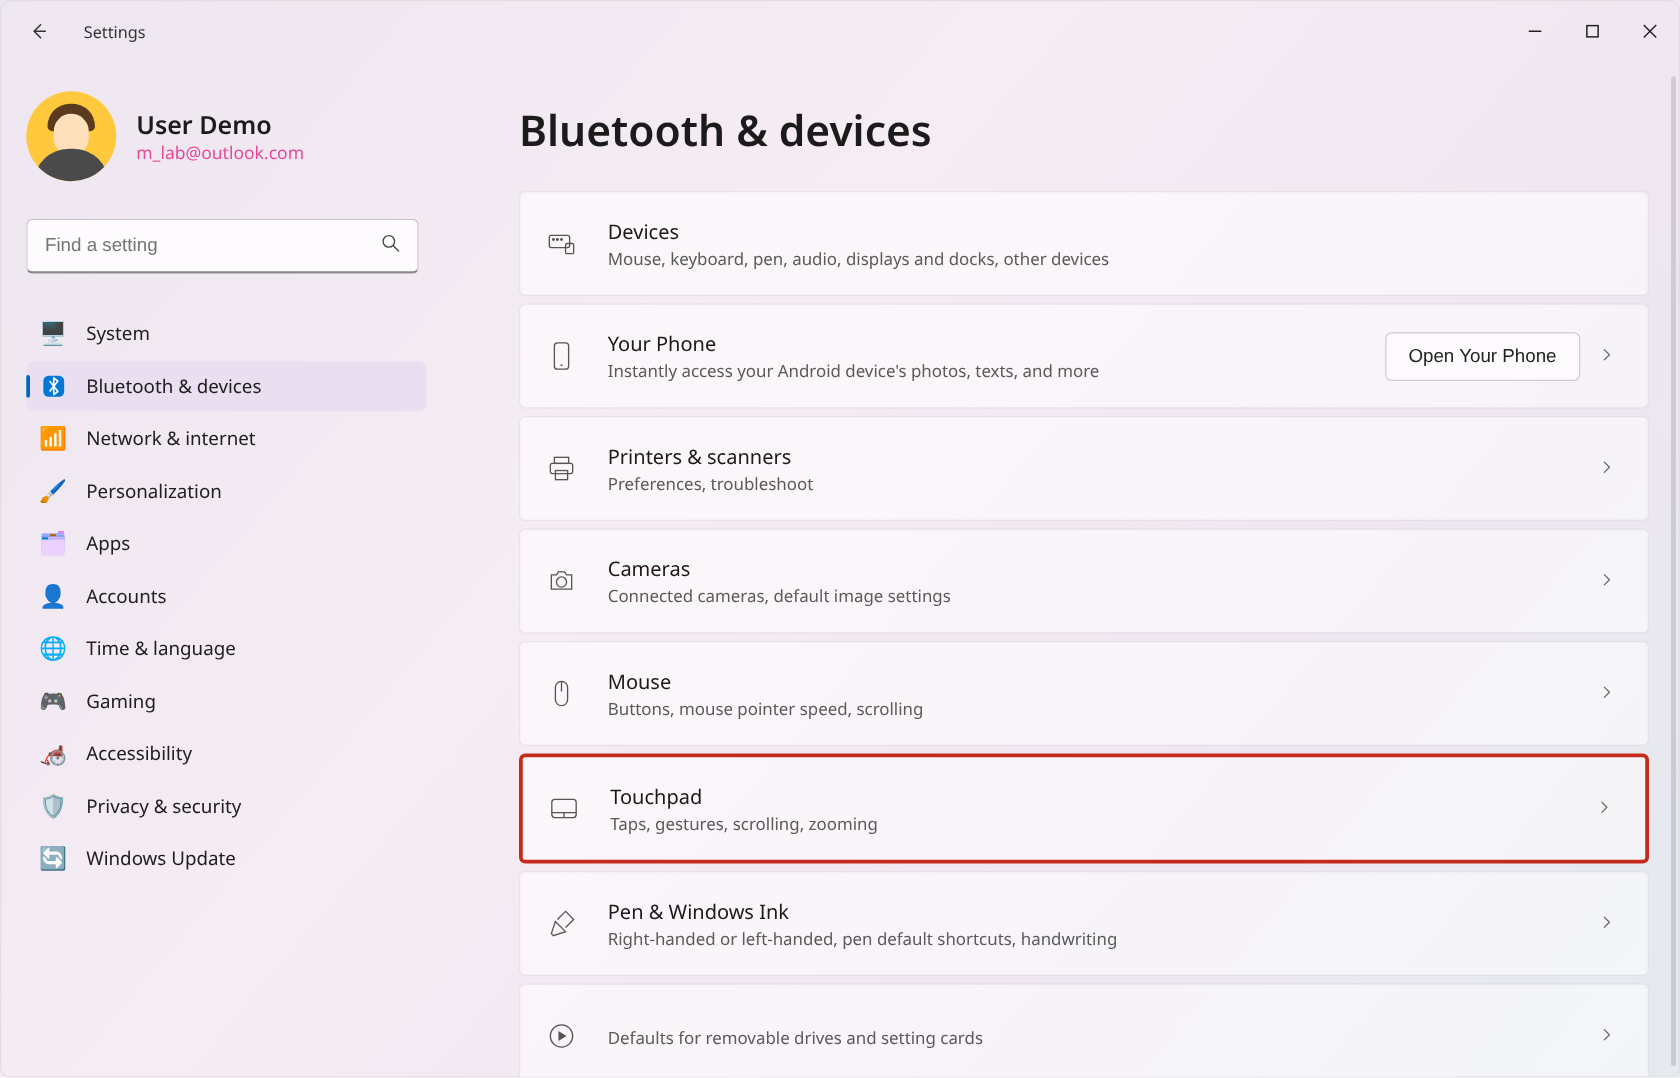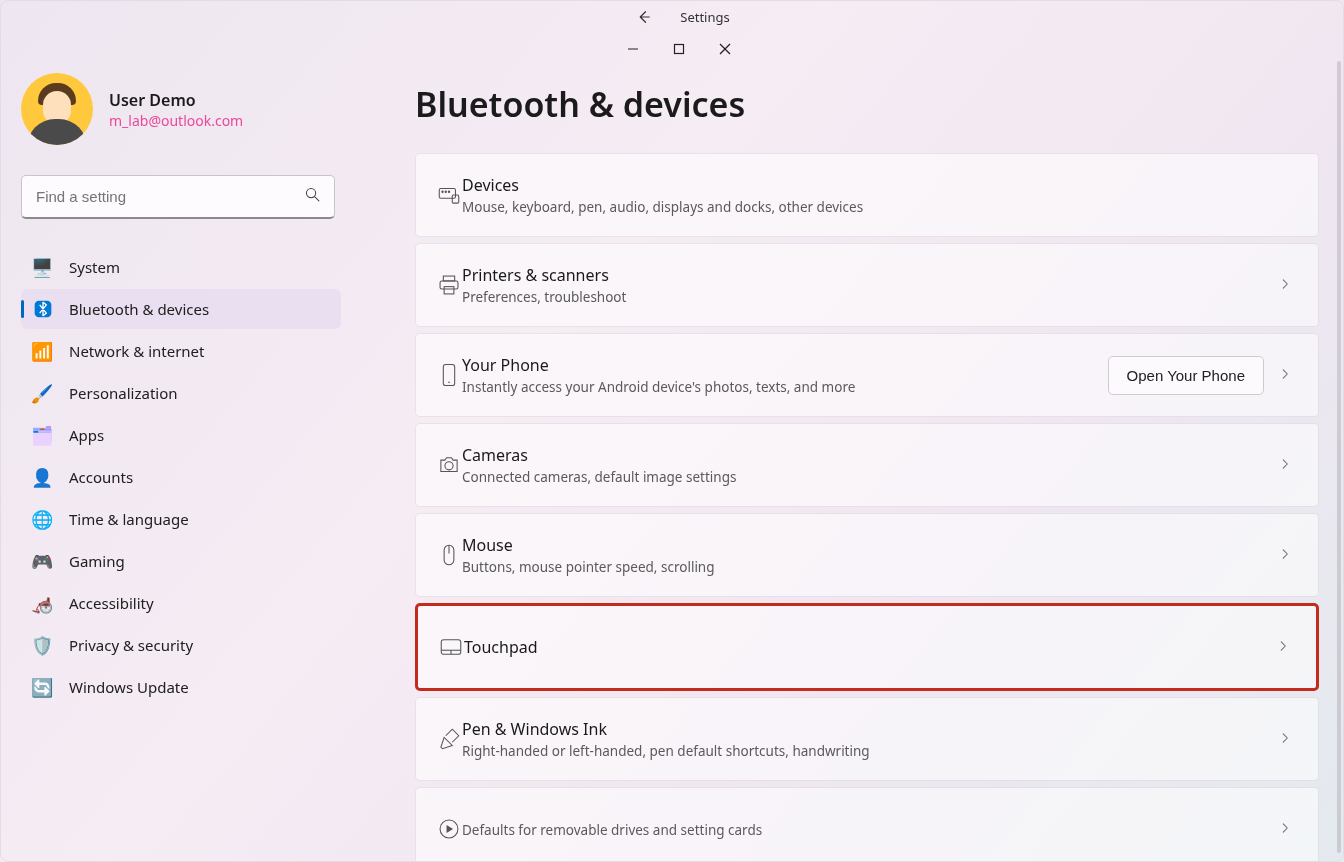--- a/index.html
+++ b/index.html
@@ -26,42 +26,41 @@
     border-radius:8px;
     border:1px solid var(--border);
     overflow:hidden;
     display:flex;flex-direction:column;
   }
   
   .titlebar{
     height:48px;
     display:flex;align-items:center;justify-content:space-between;
     padding:0 0 0 14px;
-    flex-direction:column;
   }
   .titlebar-left{display:flex;align-items:center;gap:20px}
   .back-btn{width:32px;height:32px;display:flex;align-items:center;justify-content:center;border-radius:4px}
   .title-text{font-size:13px;color:#333}
   .win-controls{display:flex}
   .win-btn{width:46px;height:32px;display:flex;align-items:center;justify-content:center}
   .win-btn svg{stroke:#222}
   
   .body{flex:1;display:flex;min-height:0}
   
   .sidebar{
     width:320px;flex:0 0 320px;
     padding:20px 10px 10px 20px;
     display:flex;flex-direction:column;gap:8px;
   }
   .profile{display:flex;align-items:center;gap:16px;margin-bottom:18px;margin-top:4px}
   .avatar{width:72px;height:72px;border-radius:50%;background:#ffc83d;position:relative;overflow:hidden;flex:0 0 72px}
   .avatar .head{position:absolute;left:50%;top:18px;transform:translateX(-50%);width:28px;height:32px;border-radius:14px 14px 12px 12px;background:#ffe0bd}
   .avatar .hair{position:absolute;left:50%;top:10px;transform:translateX(-50%);width:38px;height:22px;border-radius:18px 18px 4px 4px;background:#5a3b1e}
   .avatar .body{position:absolute;left:50%;bottom:-14px;transform:translateX(-50%);width:60px;height:40px;border-radius:28px 28px 0 0;background:#4a4a4a}
-  .profile-name{font-size:16px;font-weight:600}
+  .profile-name{font-size:20px;font-weight:600}
   .profile-email{font-size:14px;color:#ec4899}
   .search-wrap{
     position:relative;margin:4px 6px 20px 0;border-radius:18px;
   }
   .search-input{
     width:100%;box-sizing:border-box;
     padding:12px 40px 12px 14px;
     border:1px solid #c9c4cb;border-bottom:2px solid #8a8a8a;
     border-radius:5px;background:#fdfbfe;font-size:15px;outline:none;
   }
@@ -79,21 +78,21 @@
   .nav-icon{width:20px;height:20px;display:flex;align-items:center;justify-content:center;font-size:16px;flex:0 0 20px}
   
   .main{flex:1;overflow:auto;padding:20px 24px 0 64px}
   .page-title{font-size:34px;font-weight:600;margin:12px 0 26px}
   .card-list{display:flex;flex-direction:column;gap:6px;padding-bottom:12px}
   .card{
     background:rgba(255,255,255,0.55);
     border:1px solid rgba(0,0,0,0.08);
     border-radius:5px;
     padding:16px 20px 16px 20px;
-    display:flex;align-items:center;
+    display:flex;align-items:center;gap:24px;
     min-height:50px;
   }
   .card.highlighted{border:3px solid var(--highlight);background:rgba(255,255,255,0.55)}
   .card-icon{width:26px;height:26px;flex:0 0 26px;display:flex;align-items:center;justify-content:center;color:#4a4a4a}
   .card-text{flex:1;min-width:0}
   .card-title{font-size:16px;color:#1a1a1a}
   .card-sub{font-size:13.5px;color:var(--muted);margin-top:2px}
   .card-action{display:flex;align-items:center;gap:14px}
   .btn-primary{
     background:var(--accent);color:#fff;border:none;
@@ -251,49 +250,49 @@
                 <rect x="20" y="16" width="8" height="10" rx="1.5"></rect>
               </svg>
             </div>
             <div class="card-text">
               <div class="card-title">Devices</div>
               <div class="card-sub">Mouse, keyboard, pen, audio, displays and docks, other devices</div>
             </div>
           </div>
           <div class="card">
             <div class="card-icon">
+              <svg class="ic-svg" width="22" height="26" viewBox="0 0 24 32">
+                <rect x="5" y="3" width="14" height="26" rx="3"></rect>
+                <line x1="12" y1="25" x2="12" y2="25" stroke-width="2" stroke-linecap="round"></line>
+              </svg>
+            </div>
+            <div class="card-text">
+              <div class="card-title">Your Phone</div>
+              <div class="card-sub">Instantly access your Android device's photos, texts, and more</div>
+            </div>
+            <div class="card-action">
+              <button class="btn-secondary">Open Your Phone</button>
+              <span class="chev"><svg width="14" height="14" viewBox="0 0 24 24">
+                  <path d="M9 5l7 7-7 7" stroke="#6a6a6a" stroke-width="1.8" fill="none" stroke-linecap="round" stroke-linejoin="round"></path>
+                </svg></span>
+            </div>
+          </div>
+          <div class="card">
+            <div class="card-icon">
               <svg class="ic-svg" width="26" height="26" viewBox="0 0 32 32">
                 <rect x="9" y="5" width="14" height="6"></rect>
                 <rect x="5" y="11" width="22" height="10" rx="2"></rect>
                 <rect x="10" y="18" width="12" height="9"></rect>
               </svg>
             </div>
             <div class="card-text">
               <div class="card-title">Printers &amp; scanners</div>
               <div class="card-sub">Preferences, troubleshoot</div>
             </div>
             <div class="card-action">
-              <span class="chev"><svg width="14" height="14" viewBox="0 0 24 24">
-                  <path d="M9 5l7 7-7 7" stroke="#6a6a6a" stroke-width="1.8" fill="none" stroke-linecap="round" stroke-linejoin="round"></path>
-                </svg></span>
-            </div>
-          </div>
-          <div class="card">
-            <div class="card-icon">
-              <svg class="ic-svg" width="22" height="26" viewBox="0 0 24 32">
-                <rect x="5" y="3" width="14" height="26" rx="3"></rect>
-                <line x1="12" y1="25" x2="12" y2="25" stroke-width="2" stroke-linecap="round"></line>
-              </svg>
-            </div>
-            <div class="card-text">
-              <div class="card-title">Your Phone</div>
-              <div class="card-sub">Instantly access your Android device's photos, texts, and more</div>
-            </div>
-            <div class="card-action">
-              <button class="btn-secondary">Open Your Phone</button>
               <span class="chev"><svg width="14" height="14" viewBox="0 0 24 24">
                   <path d="M9 5l7 7-7 7" stroke="#6a6a6a" stroke-width="1.8" fill="none" stroke-linecap="round" stroke-linejoin="round"></path>
                 </svg></span>
             </div>
           </div>
           <div class="card">
             <div class="card-icon">
               <svg class="ic-svg" width="26" height="26" viewBox="0 0 32 32">
                 <path d="M6 10h5l2-3h6l2 3h5v14H6z"></path>
                 <circle cx="16" cy="17" r="5"></circle>
@@ -329,20 +328,21 @@
           <div class="card highlighted">
             <div class="card-icon">
               <svg class="ic-svg" width="26" height="22" viewBox="0 0 32 24">
                 <rect x="4" y="3" width="24" height="18" rx="3"></rect>
                 <line x1="4" y1="16" x2="28" y2="16"></line>
                 <line x1="16" y1="16" x2="16" y2="21"></line>
               </svg>
             </div>
             <div class="card-text">
               <div class="card-title">Touchpad</div>
+              <div class="card-sub">Taps, gestures, scrolling, zooming</div>
             </div>
             <div class="card-action">
               <span class="chev"><svg width="14" height="14" viewBox="0 0 24 24">
                   <path d="M9 5l7 7-7 7" stroke="#6a6a6a" stroke-width="1.8" fill="none" stroke-linecap="round" stroke-linejoin="round"></path>
                 </svg></span>
             </div>
           </div>
           <div class="card">
             <div class="card-icon">
               <svg class="ic-svg" width="26" height="26" viewBox="0 0 32 32">

